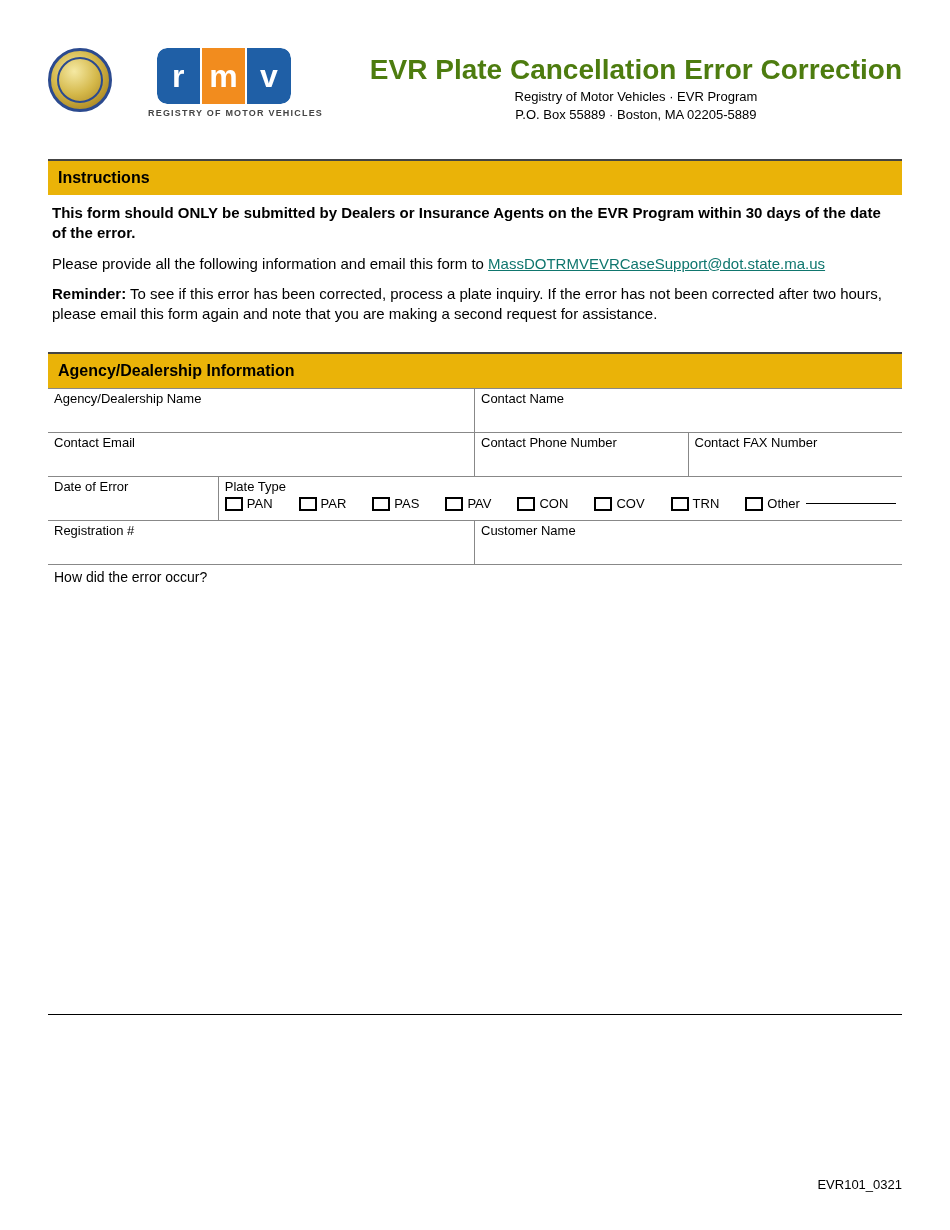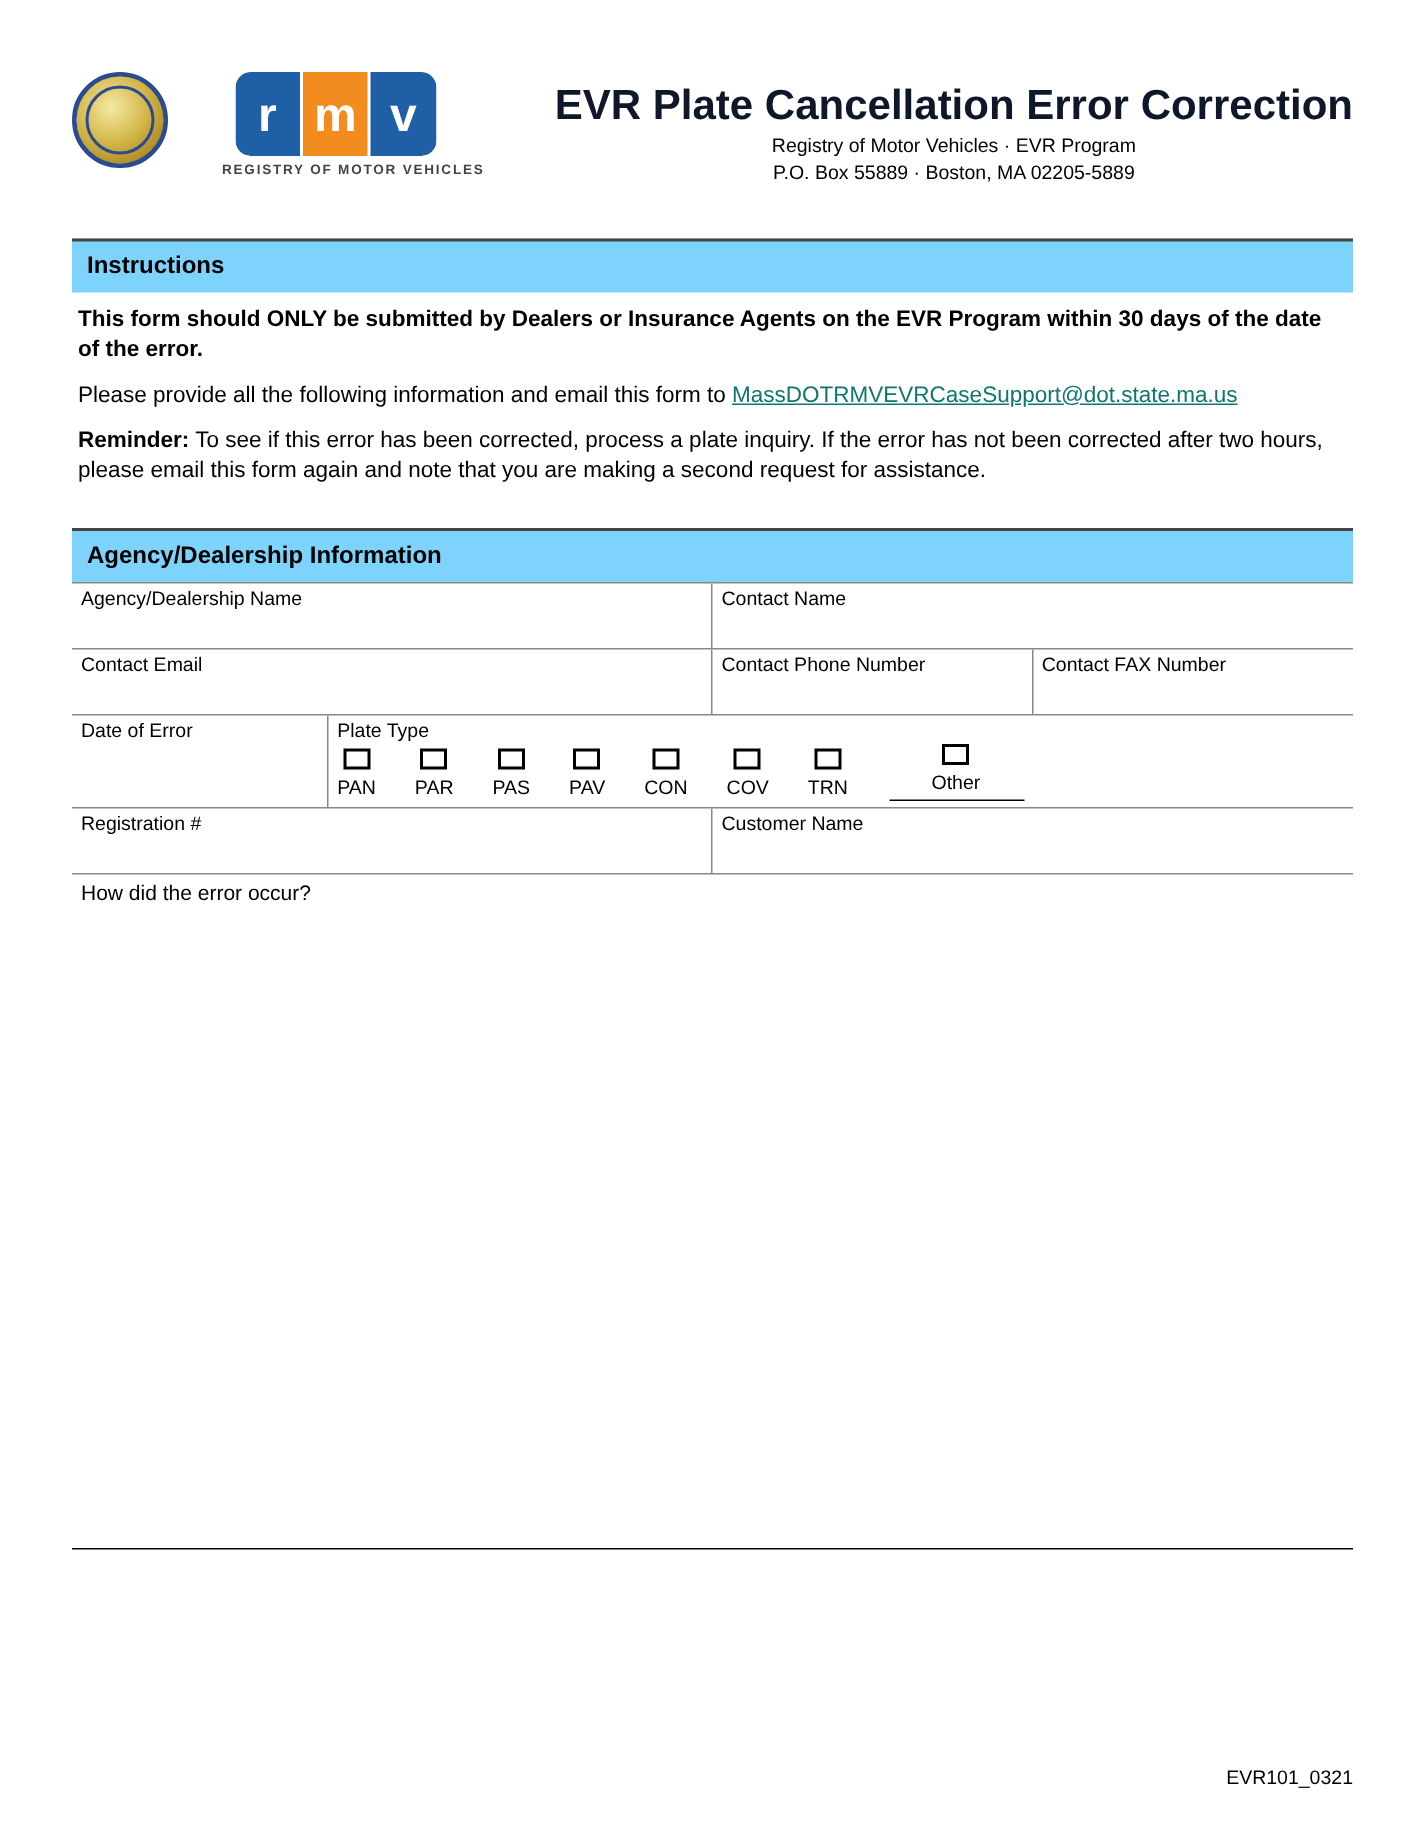--- a/index.html
+++ b/index.html
@@ -70,31 +70,31 @@
       padding-left: 24px;
     }
     .title-block {
       margin-left: auto;
       text-align: right;
       padding-top: 6px;
     }
     .title-block h1 {
       font-size: 28px;
       font-weight: 700;
-      color: #0f172a;
+      color: #4d7c0f;
       margin-bottom: 2px;
     }
     .title-block .sub {
       font-size: 13px;
       color: #000;
       text-align: center;
       line-height: 1.35;
     }
     .section-heading {
-      background: #7dd3fc;
+      background: #eab308;
       padding: 8px 10px;
       font-weight: 700;
       font-size: 16px;
       border-top: 2px solid #444;
     }
     .instructions-body {
       padding: 8px 4px 0 4px;
       font-size: 15px;
       line-height: 1.35;
     }
@@ -137,21 +137,20 @@
       gap: 26px;
       align-items: center;
       margin-top: 2px;
       flex-wrap: nowrap;
     }
     .cb {
       display: inline-flex;
       align-items: center;
       gap: 4px;
       font-size: 13px;
-      flex-direction: column;
     }
     .cb-box {
       width: 18px;
       height: 14px;
       border: 2px solid #000;
       display: inline-block;
       background: #fff;
     }
     .other-line {
       border-bottom: 1px solid #000;

